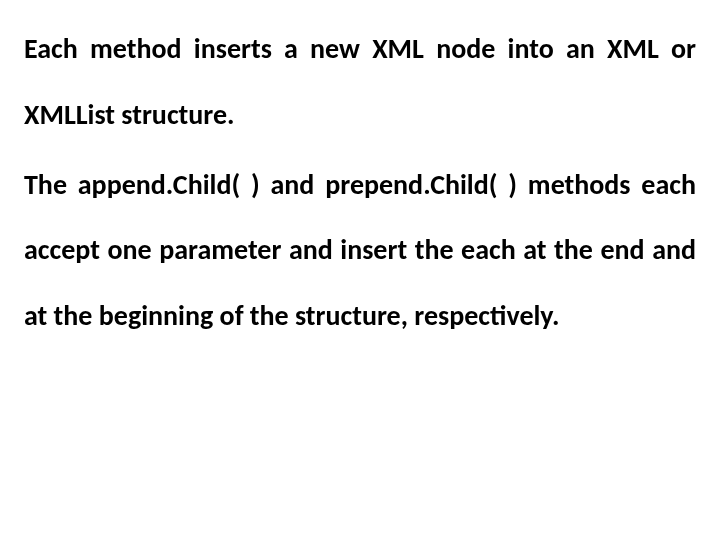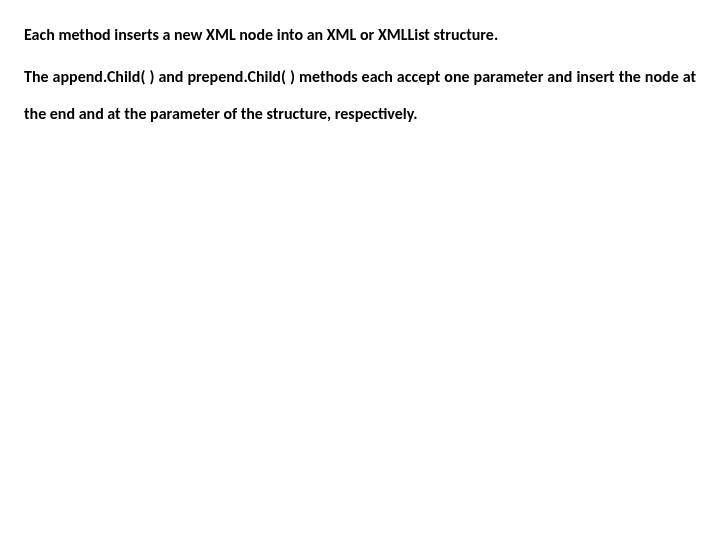--- a/index.html
+++ b/index.html
@@ -9,29 +9,29 @@
     height: 540px;
     background: #ffffff;
     font-family: Calibri, "Segoe UI", Arial, sans-serif;
   }
   .page {
     box-sizing: border-box;
     width: 720px;
     height: 444px;
     padding: 16px 24px 24px 24px;
     color: #000000;
-    font-size: 16px;
+    font-size: 28px;
     line-height: 2.35;
     font-weight: 700;
   }
   .para {
     margin: 0 0 4px 0;
     text-align: justify;
     text-justify: inter-word;
   }
 </style>
 </head>
 <body>
 
 <div class="page">
   <p class="para">Each method inserts a new XML node into an XML or XMLList structure.</p>
-  <p class="para">The append.Child( ) and prepend.Child( ) methods each accept one parameter and insert the node at the end and at the parameter of the structure, respectively.</p>
+  <p class="para">The append.Child( ) and prepend.Child( ) methods each accept one parameter and insert the each at the end and at the beginning of the structure, respectively.</p>
 </div>
 
 </body></html>

